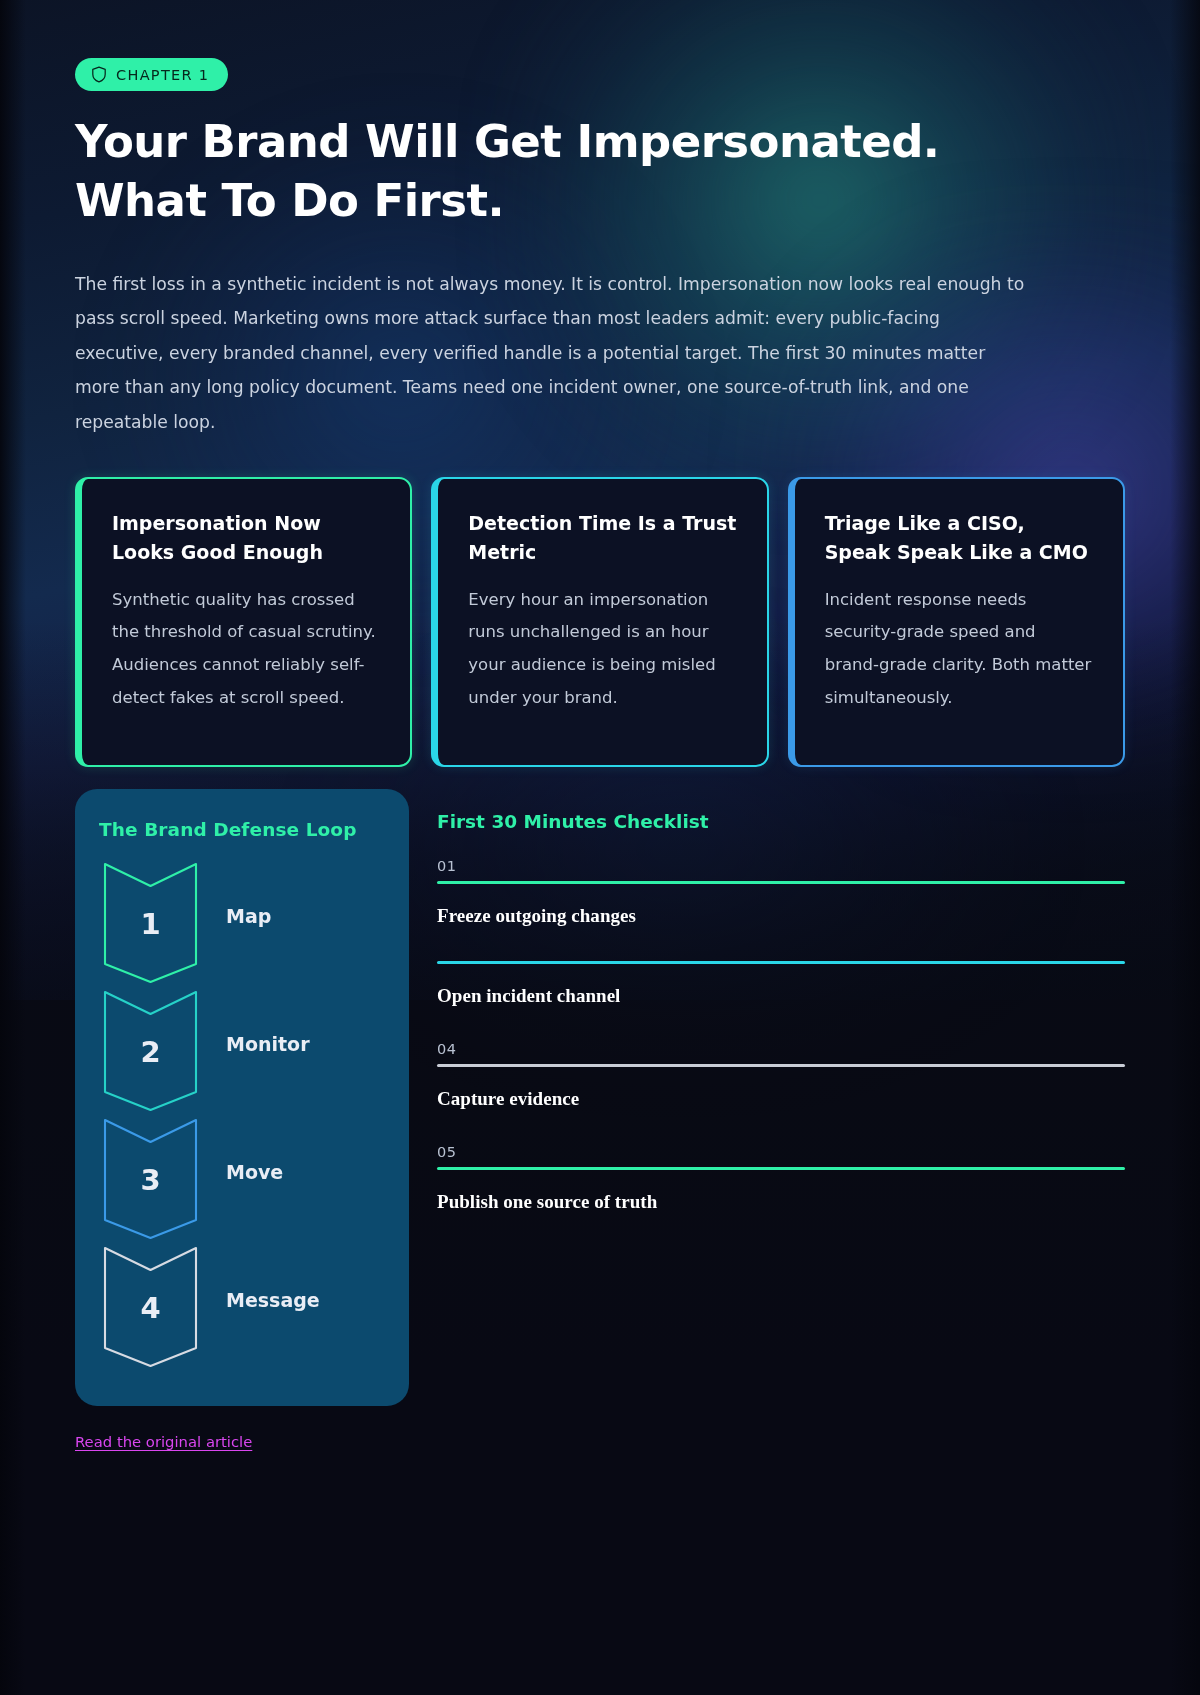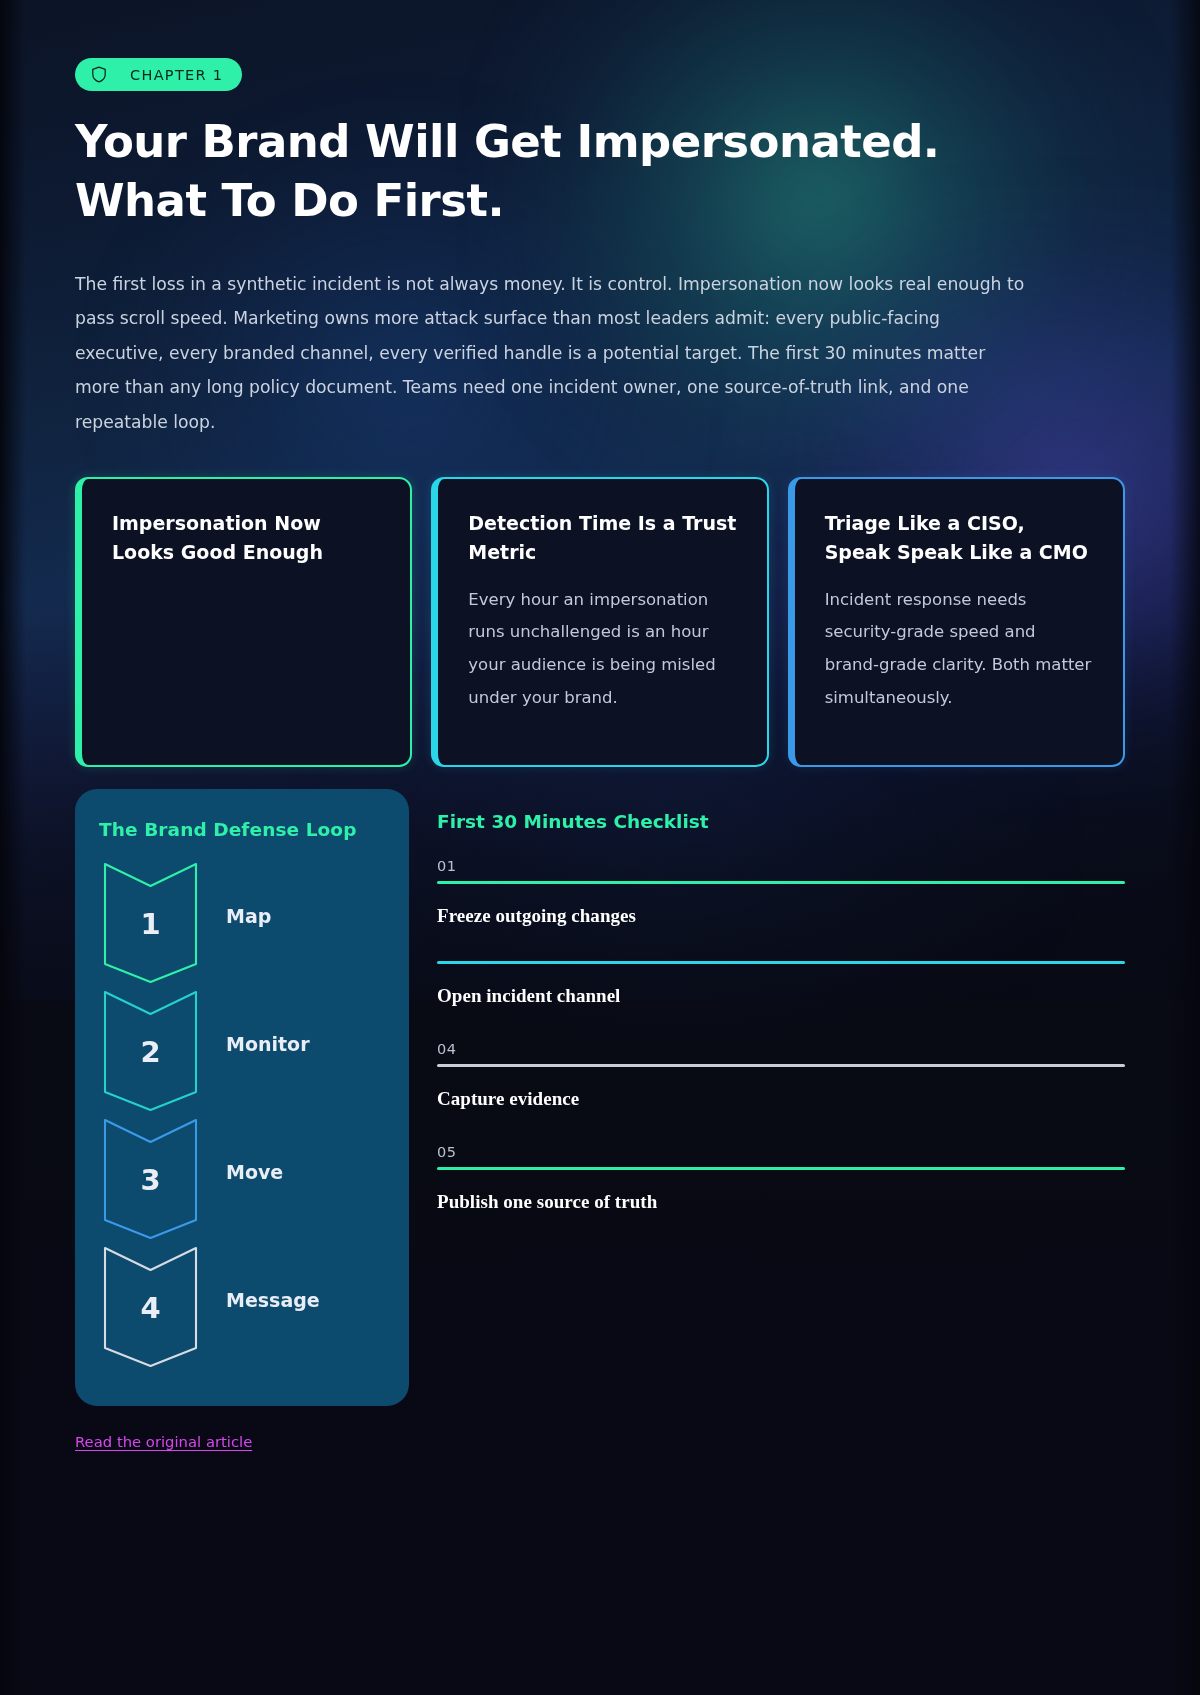--- a/index.html
+++ b/index.html
@@ -111,21 +111,21 @@
     position: relative;
     z-index: 5;
     padding: 58px 75px 0 75px;
     box-sizing: border-box;
   }
 
   
   #chapter-badge {
     display: inline-flex;
     align-items: center;
-    gap: 23px;
+    gap: 9px;
     background: #2ff0a8;
     color: #06281d;
     border-radius: 999px;
     padding: 8px 19px 8px 16px;
     font-size: 14.5px;
     letter-spacing: 0.09em;
     font-weight: 500;
   }
   #chapter-badge .shield {
     display: block;
@@ -330,20 +330,21 @@
     <span class="label">CHAPTER 1</span>
   </div>
 
   <h1 id="headline">Your Brand Will Get Impersonated. What To Do First.</h1>
 
   <p id="intro">The first loss in a synthetic incident is not always money. It is control. Impersonation now looks real enough to pass scroll speed. Marketing owns more attack surface than most leaders admit: every public-facing executive, every branded channel, every verified handle is a potential target. The first 30 minutes matter more than any long policy document. Teams need one incident owner, one source-of-truth link, and one repeatable loop.</p>
 
   <div id="cards">
     <div class="card card-1">
       <div class="card-title">Impersonation Now Looks Good Enough</div>
+      <div class="card-body">Synthetic quality has crossed the threshold of casual scrutiny. Audiences cannot reliably self-detect fakes at scroll speed.</div>
     </div>
     <div class="card card-2">
       <div class="card-title">Detection Time Is a Trust Metric</div>
       <div class="card-body">Every hour an impersonation runs unchallenged is an hour your audience is being misled under your brand.</div>
     </div>
     <div class="card card-3">
       <div class="card-title">Triage Like a CISO, Speak Speak Like a CMO</div>
       <div class="card-body">Incident response needs security-grade speed and brand-grade clarity. Both matter simultaneously.</div>
     </div>
   </div>

